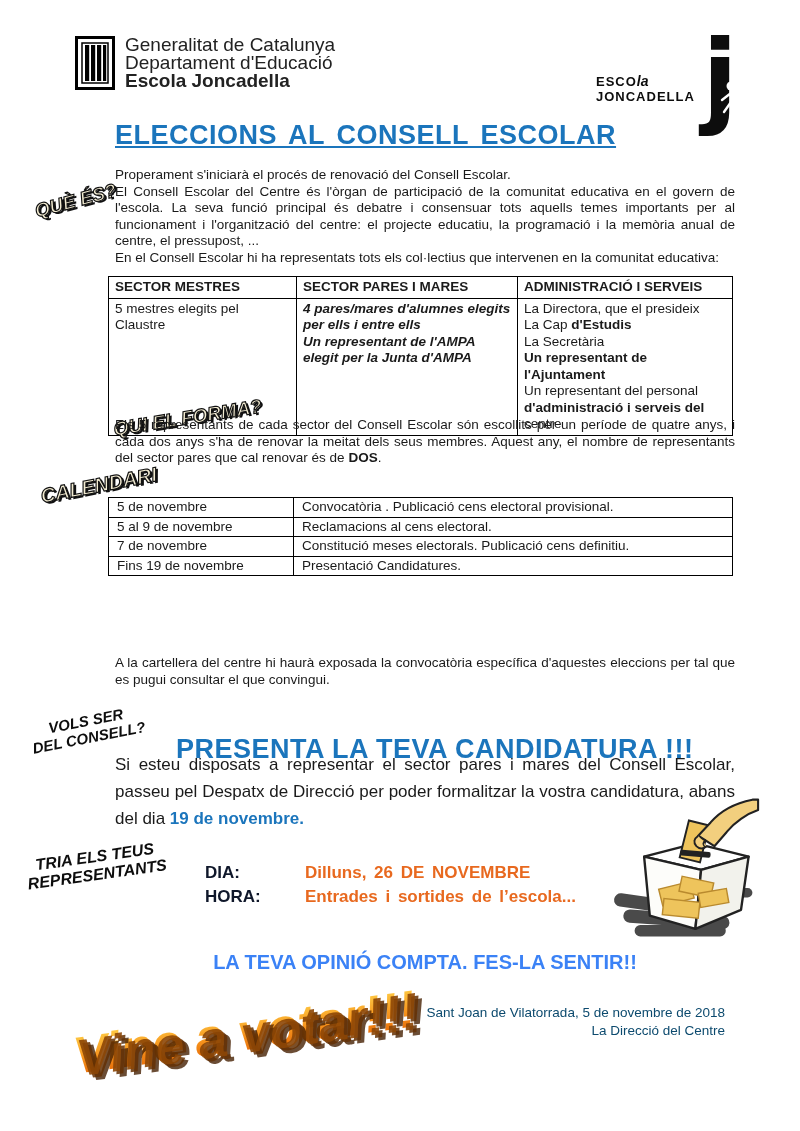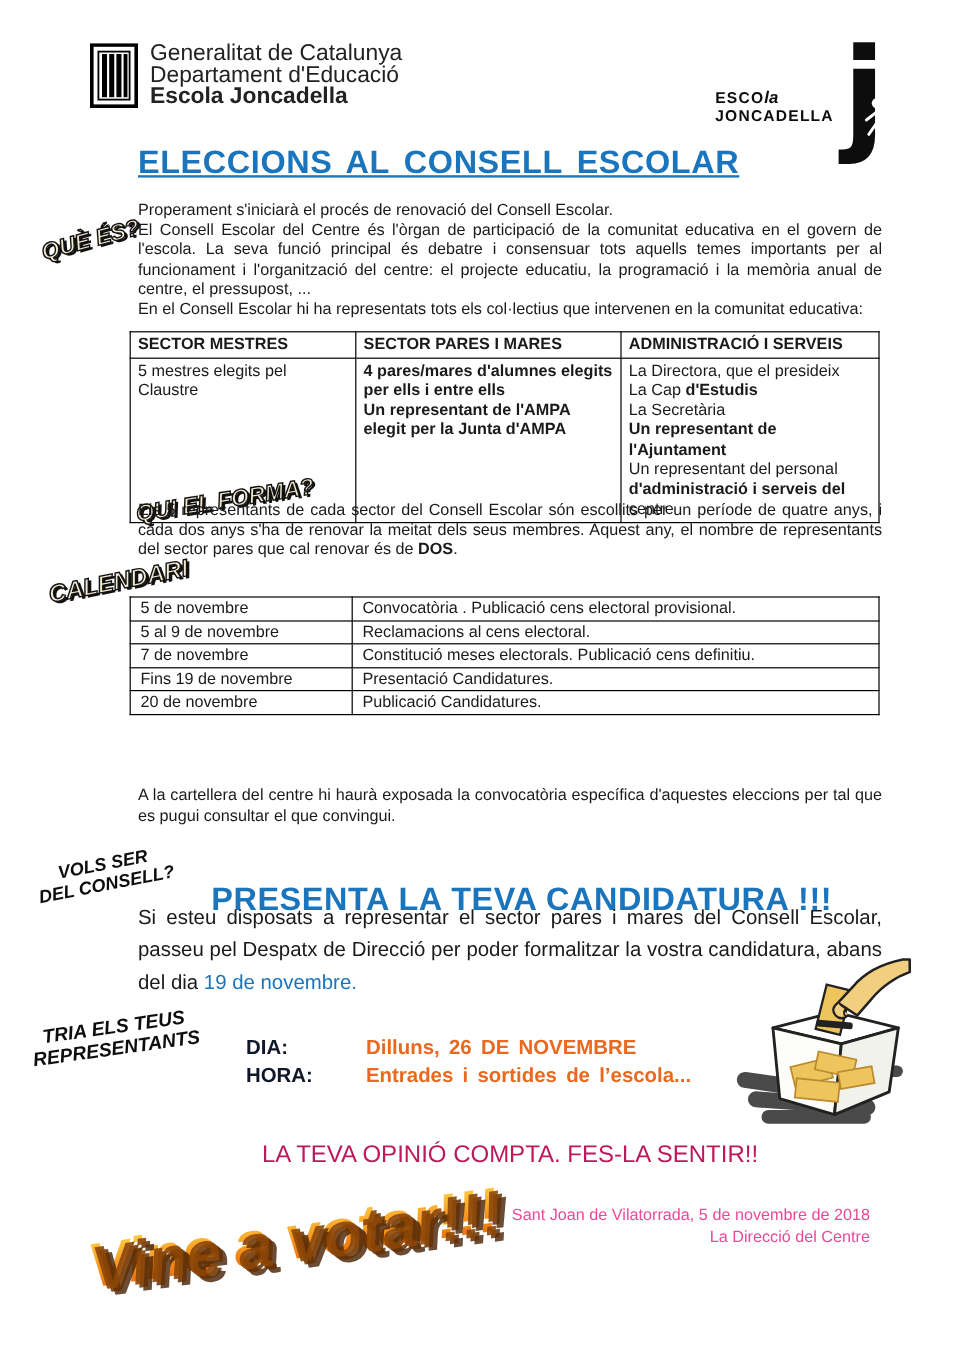--- a/index.html
+++ b/index.html
@@ -40,49 +40,49 @@
   .intro { top:167px; }
   .renewal { top:417px; }
   .notice { top:655px; }
   
   table { position:absolute; left:108px; width:625px; border-collapse:collapse;
           font-size:13.5px; line-height:16.5px; }
   td, th { border:1.6px solid #000; padding:2px 6px; vertical-align:top; text-align:left; }
   .members-table { top:276px; }
   .members-table th { font-weight:bold; white-space:nowrap; }
   .members-table .c1 { width:188px; position:relative; height:104px; }
-  .members-table .c2 { width:221px; }
+  .members-table .c2 { width:221px;font-style:italic; }
   .members-table .c3 { width:215px; }
   .cal-table { top:497px; }
   .cal-table td { padding:1px 8px; height:19px; }
   .cal-table .date-col { width:185px; }
   
   .presenta { position:absolute; top:734px; left:176px; font-size:27px; font-weight:bold;
               color:#1B75BC; letter-spacing:0.5px; }
   .cand-body { position:absolute; top:751px; left:115px; width:620px; font-size:17px;
                line-height:27px; text-align:justify; }
-  .blue-strong { color:#1B75BC; font-weight:normal; }
+  .blue-strong { color:#1B75BC; font-weight:bold; }
   
   .when { position:absolute; top:861px; left:205px; display:grid;
           grid-template-columns:100px auto; font-size:17px; font-weight:bold; line-height:23.5px; }
   .when .lbl { color:#0f172a; }
   .when .val { color:#E8691F; word-spacing:3px; }
   
   .ballot { position:absolute; top:796px; left:608px; width:152px; height:146px; }
   
   .opinion { position:absolute; top:951px; left:115px; width:620px; text-align:center;
-             font-size:20px; font-weight:normal; color:#be185d; }
+             font-size:20px; font-weight:bold; color:#3b82f6; }
   .vine { position:absolute; top:1002px; left:72px; font-size:52px; font-weight:bold;
           font-style:italic; color:#F7941D; transform:rotate(-8deg); white-space:nowrap;
           background:linear-gradient(180deg,#ffd24a 10%,#f7941d 55%,#e05e00 95%);
           -webkit-background-clip:text; background-clip:text; -webkit-text-fill-color:transparent;
           text-shadow:3px 3px 0 rgba(140,70,5,0.9), 6px 6px 0 rgba(100,48,4,0.85),
                       9px 9px 0 rgba(70,32,3,0.8); }
   .signature { position:absolute; top:1004px; right:75px; text-align:right;
-               font-size:13.5px; line-height:18px; color:#ec4899; }
+               font-size:13.5px; line-height:18px; color:#0c4a6e; }
 </style>
 </head>
 <body>
 
 <div class="page">
 
   <div class="gencat">
     <span>
       <svg width="40" height="54" viewBox="0 0 40 54">
         <rect x="1.5" y="1.5" width="37" height="51" fill="#fff" stroke="#000" stroke-width="3"></rect>
@@ -166,24 +166,20 @@
       <td class="date-col">5 al 9 de novembre</td>
       <td>Reclamacions al cens electoral.</td>
     </tr>
     <tr>
       <td class="date-col">7 de novembre</td>
       <td>Constitució meses electorals. Publicació cens definitiu.</td>
     </tr>
     <tr>
       <td class="date-col">Fins 19 de novembre</td>
       <td>Presentació Candidatures.</td>
-    </tr>
-    <tr>
-      <td class="date-col">20 de novembre</td>
-      <td>Publicació Candidatures.</td>
     </tr>
   </tbody>
     </table>
 
   <div class="para notice">A la cartellera del centre hi haurà exposada la convocatòria específica d'aquestes eleccions per tal que es pugui consultar el que convingui.</div>
 
   <div class="side-label vols-ser">
     <div>VOLS SER</div>
     <div>DEL CONSELL?</div>
   </div>

